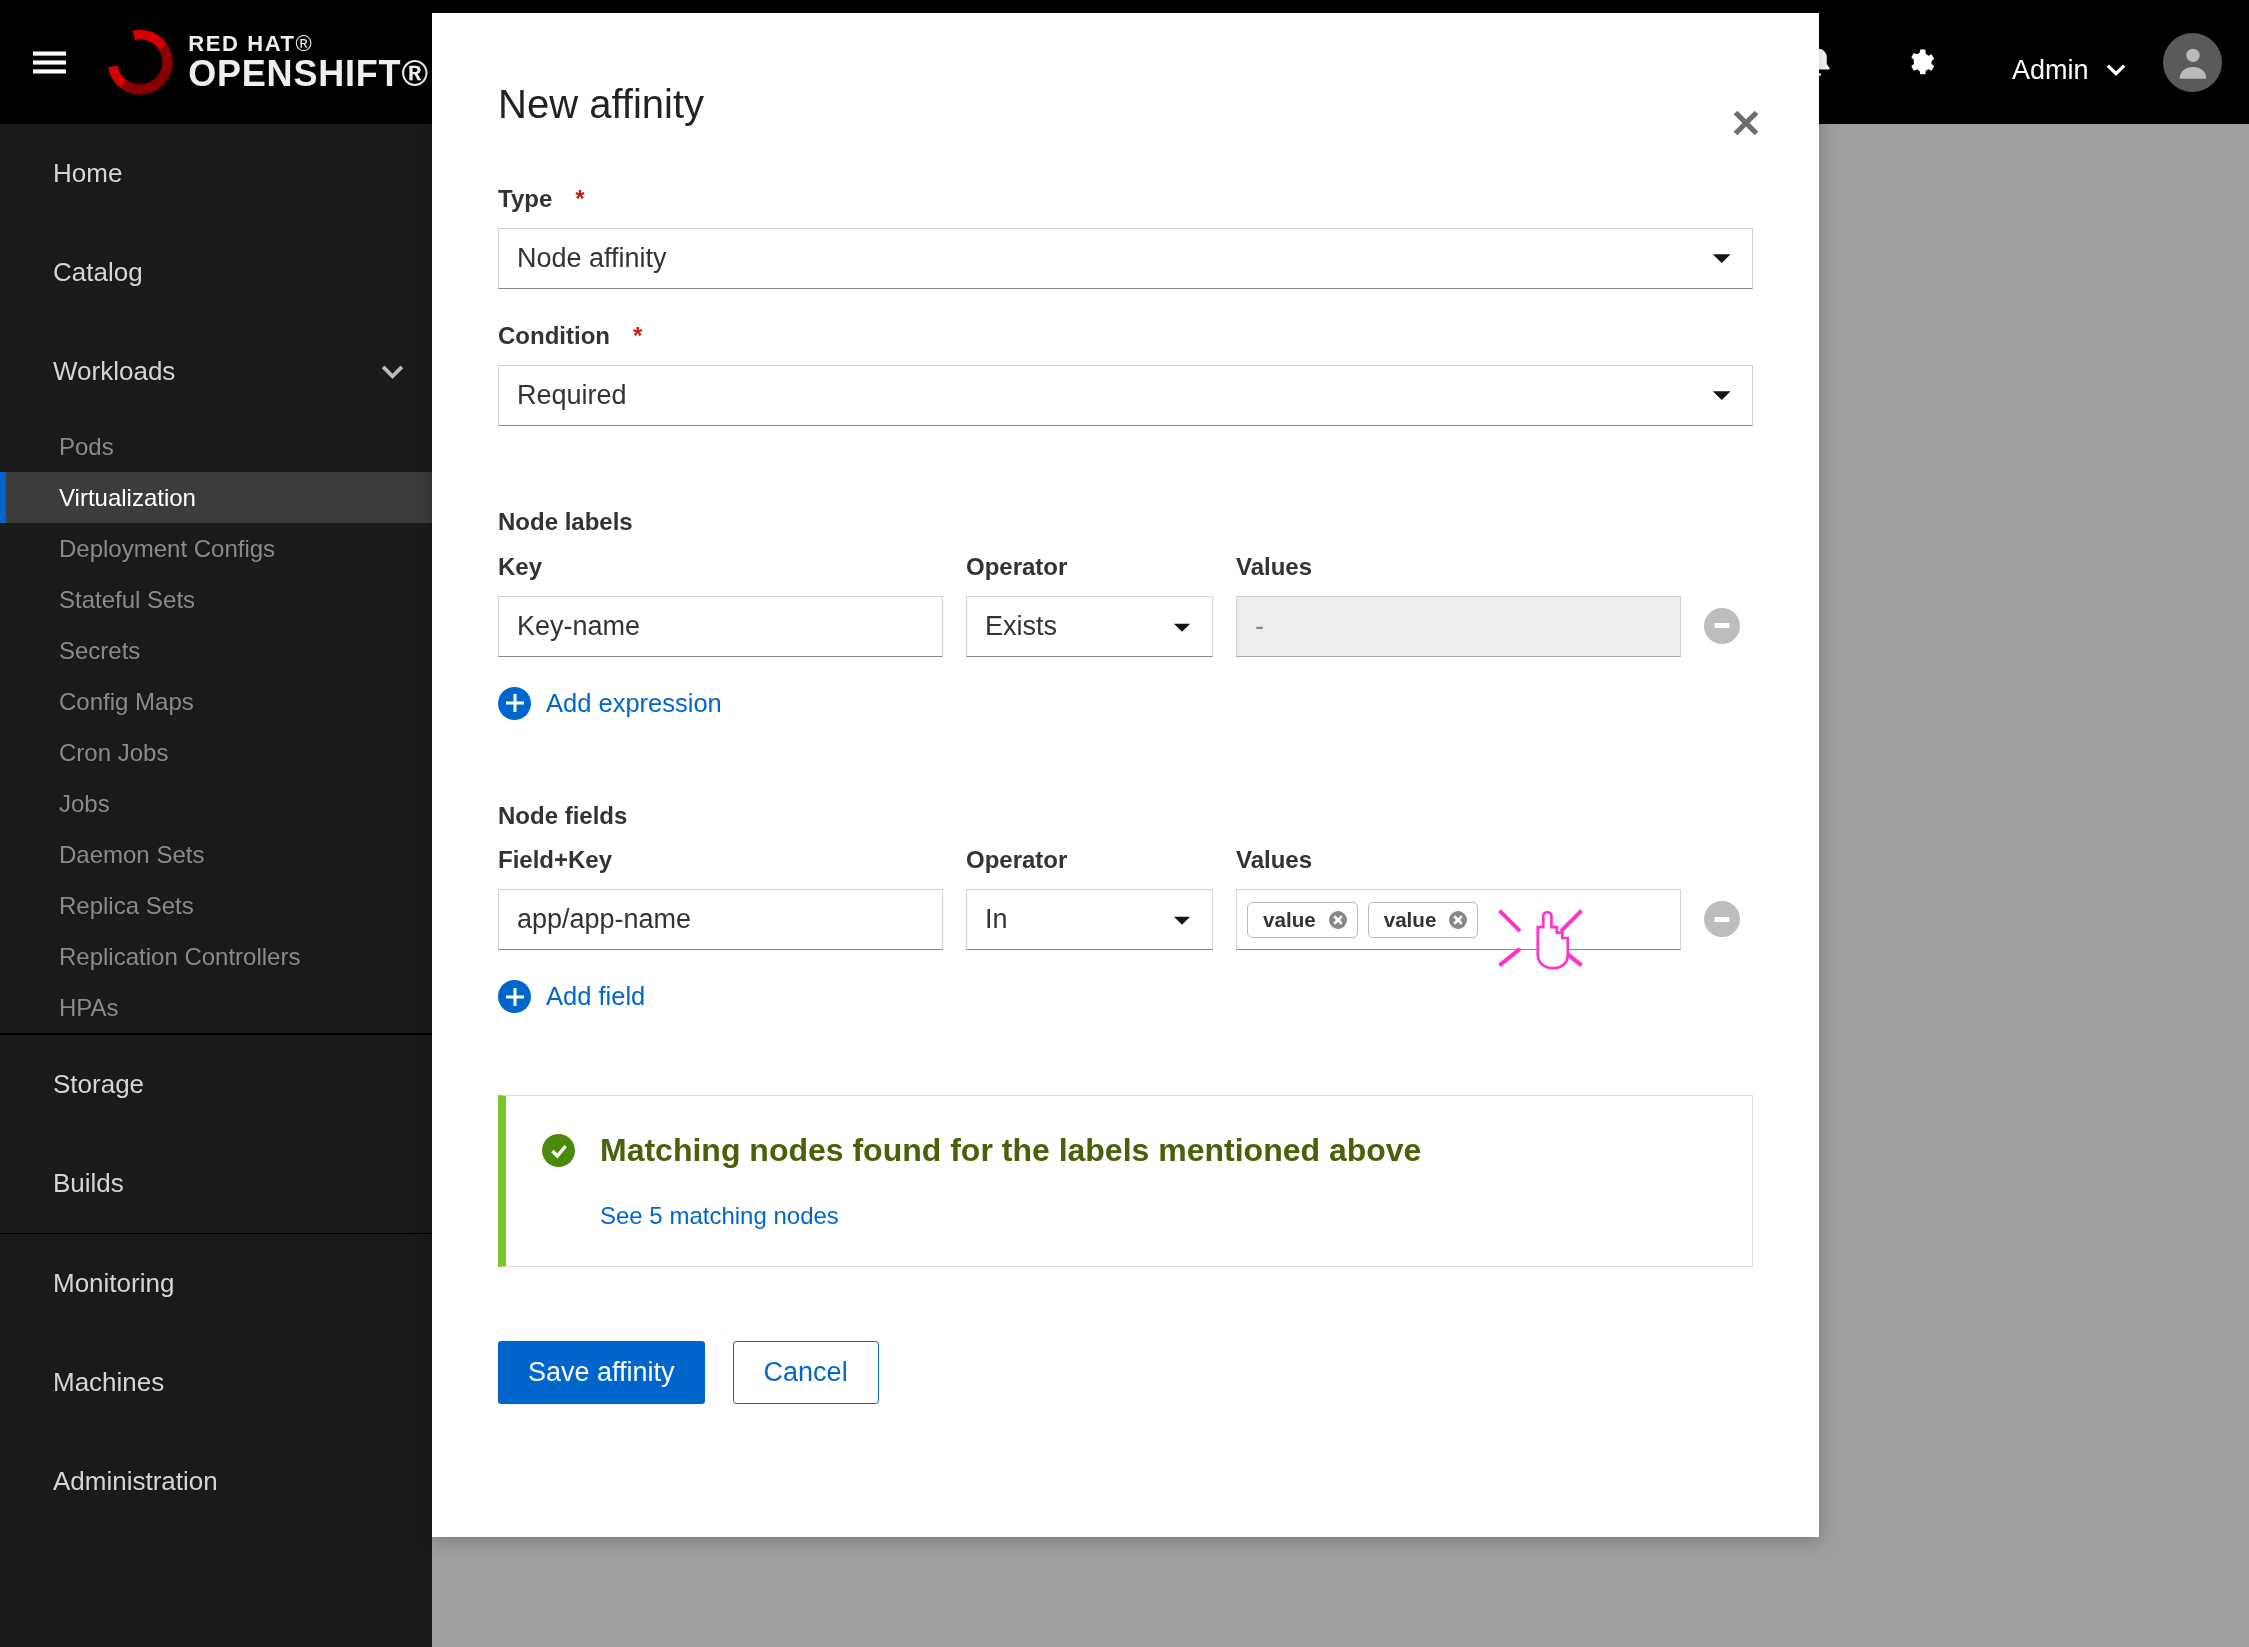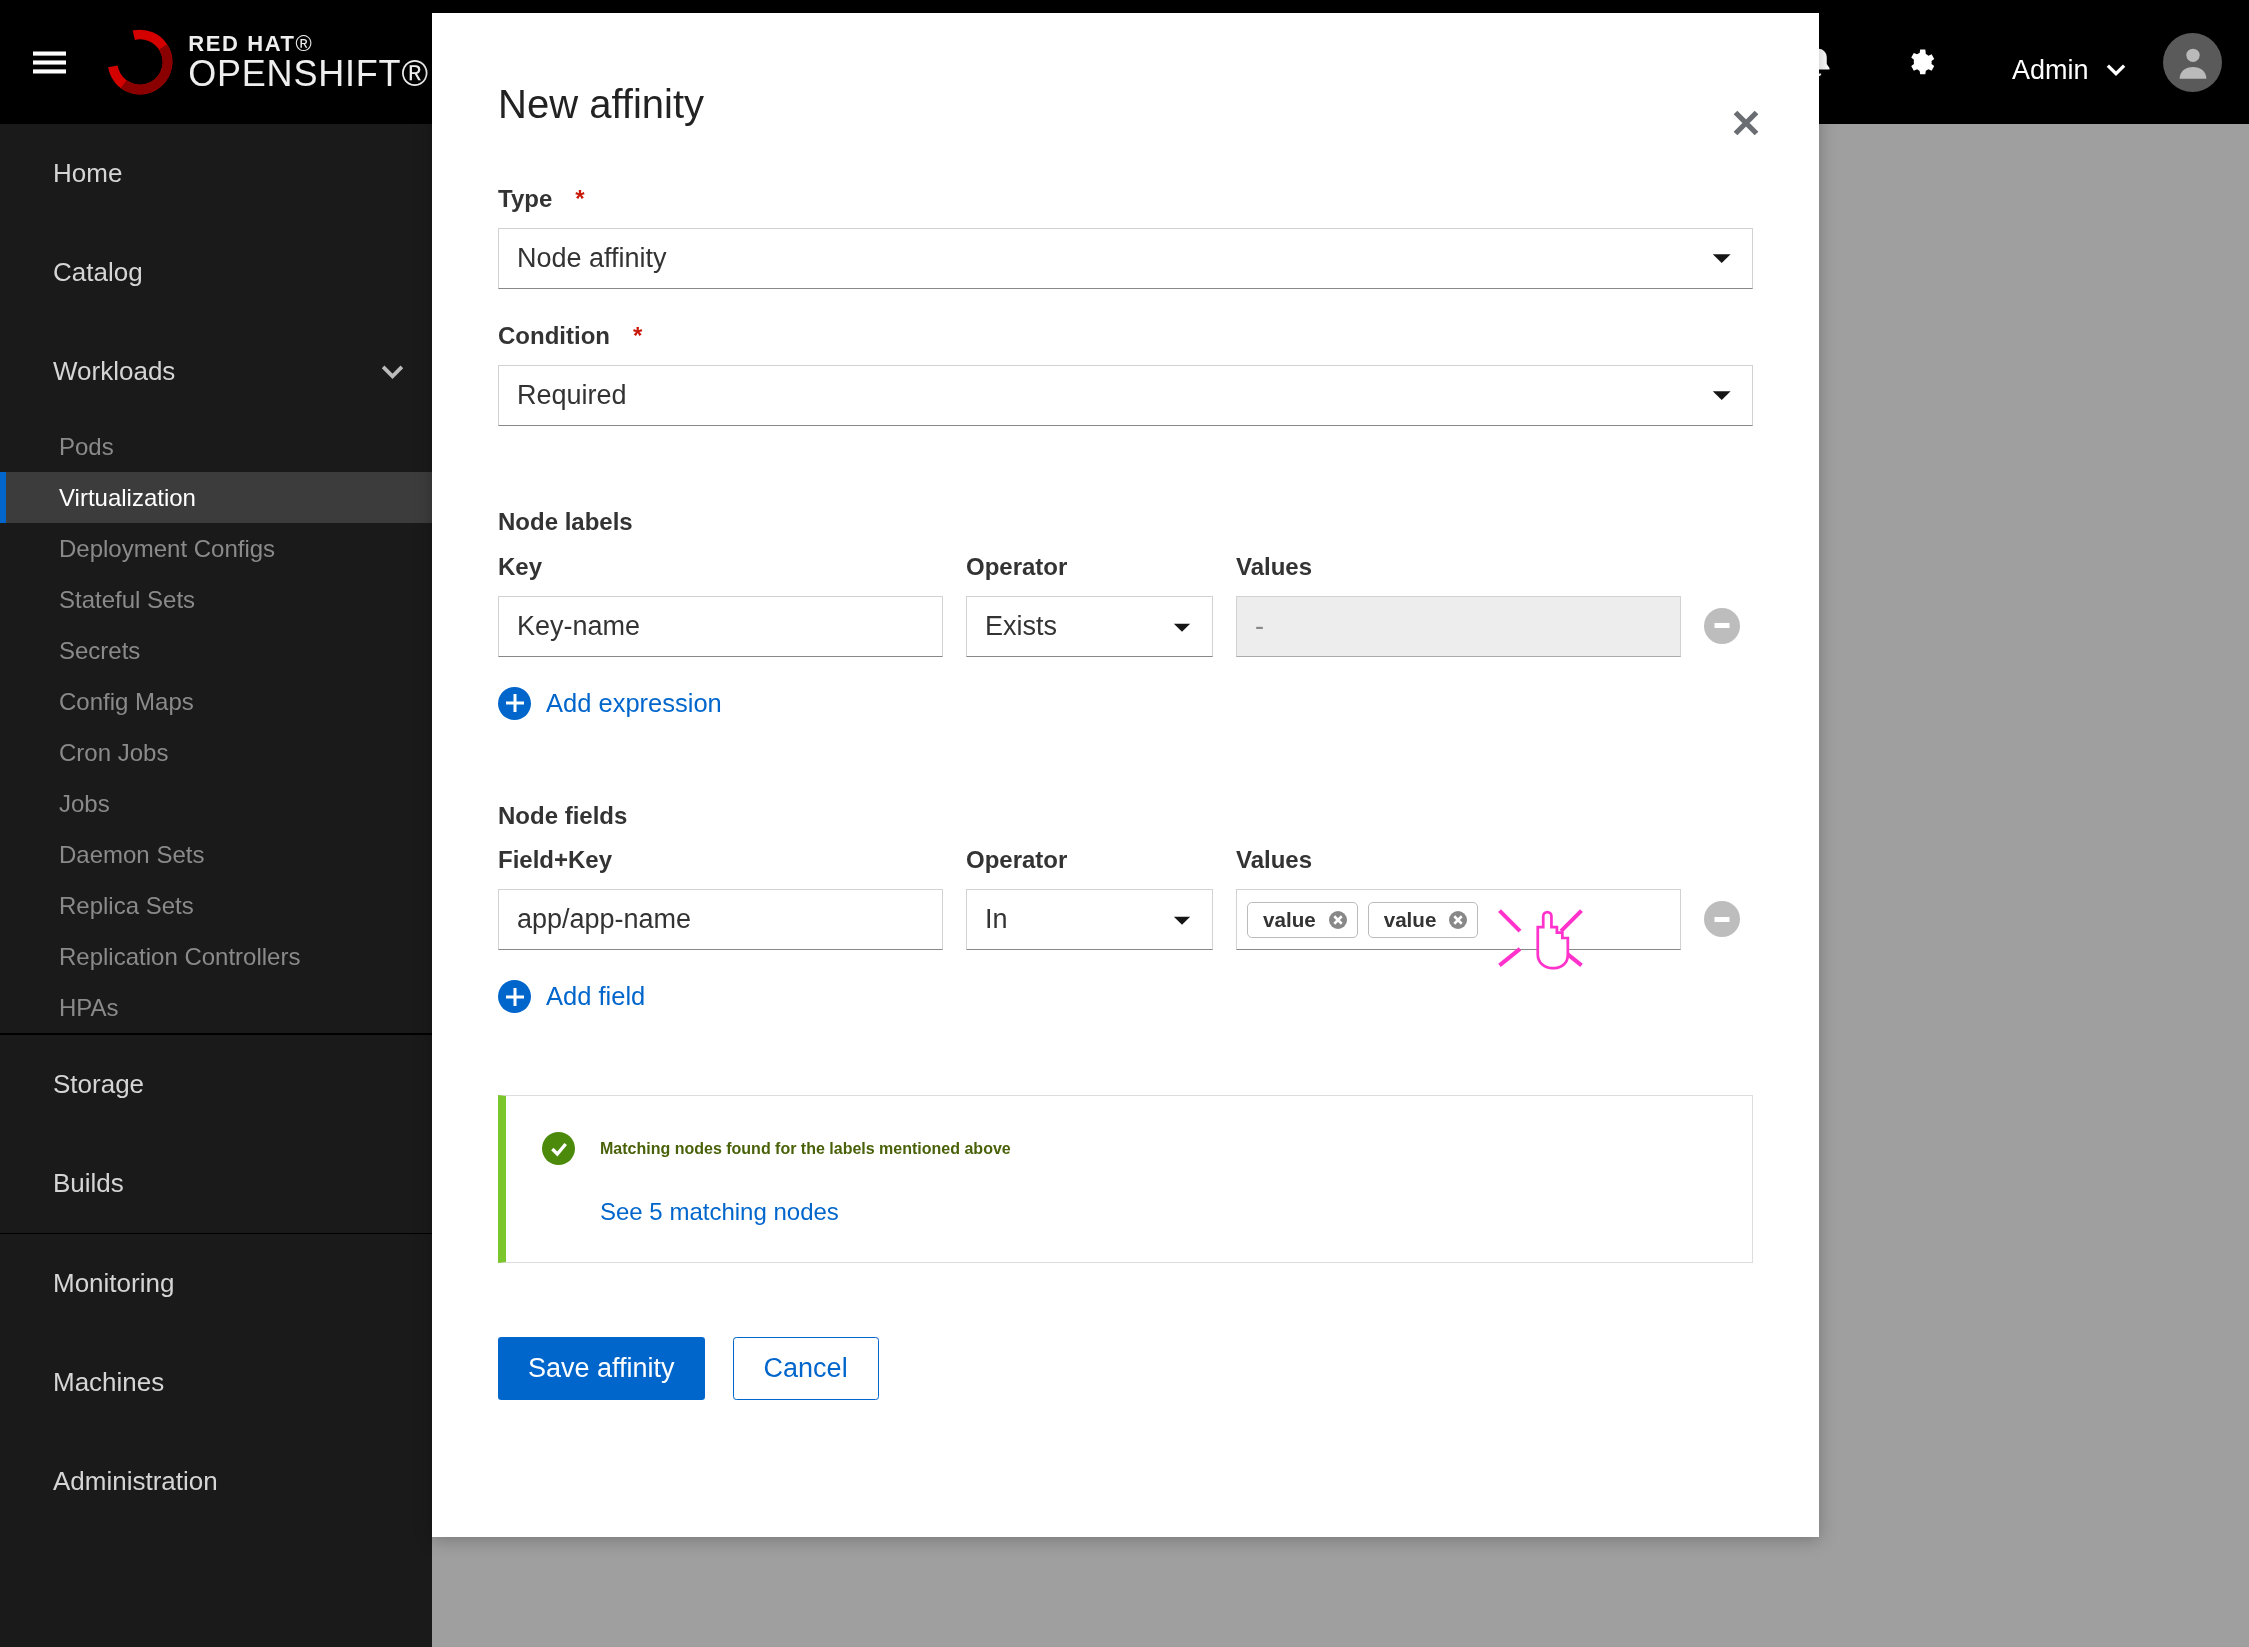--- a/index.html
+++ b/index.html
@@ -33,21 +33,21 @@
   .brand {
     display: flex; align-items: center; gap: 15px;
     margin-left: 8.2px;
   }
   .brand-logo {
     width: 66px; height: 66px;
   }
   .brand-text { color: #eee; line-height: 1.05; }
   .brand-top { font-size: 22px; letter-spacing: 1.6px; }
   .brand-top b { font-weight: 700; }
-  .brand-bot { font-size: 36px; letter-spacing: 0.8px; font-weight: 400; }
+  .brand-bot { font-size: 36px; letter-spacing: 0.8px; font-weight: 700; }
 
   .masthead-right {
     position: absolute;
     right: 0; top: 0; height: 124px;
     display: flex; align-items: center;
     gap: 30px;
     padding-right: 28px;
   }
   .icon-btn {
     width: 46px; height: 46px;
@@ -266,21 +266,21 @@
   }
   .alert-head {
     display: flex; align-items: center; gap: 25px;
   }
   .check-circ {
     width: 33px; height: 33px; border-radius: 50%;
     background: #4c8a0b;
     display: flex; align-items: center; justify-content: center;
   }
   .alert-title {
-    font-size: 16px; font-weight: 700;
+    font-size: 32px; font-weight: 700;
     color: #496108;
   }
   .alert-link {
     margin-top: 33px;
     margin-left: 58px;
     font-size: 24px;
     color: #06c;
     cursor: pointer;
   }
 

